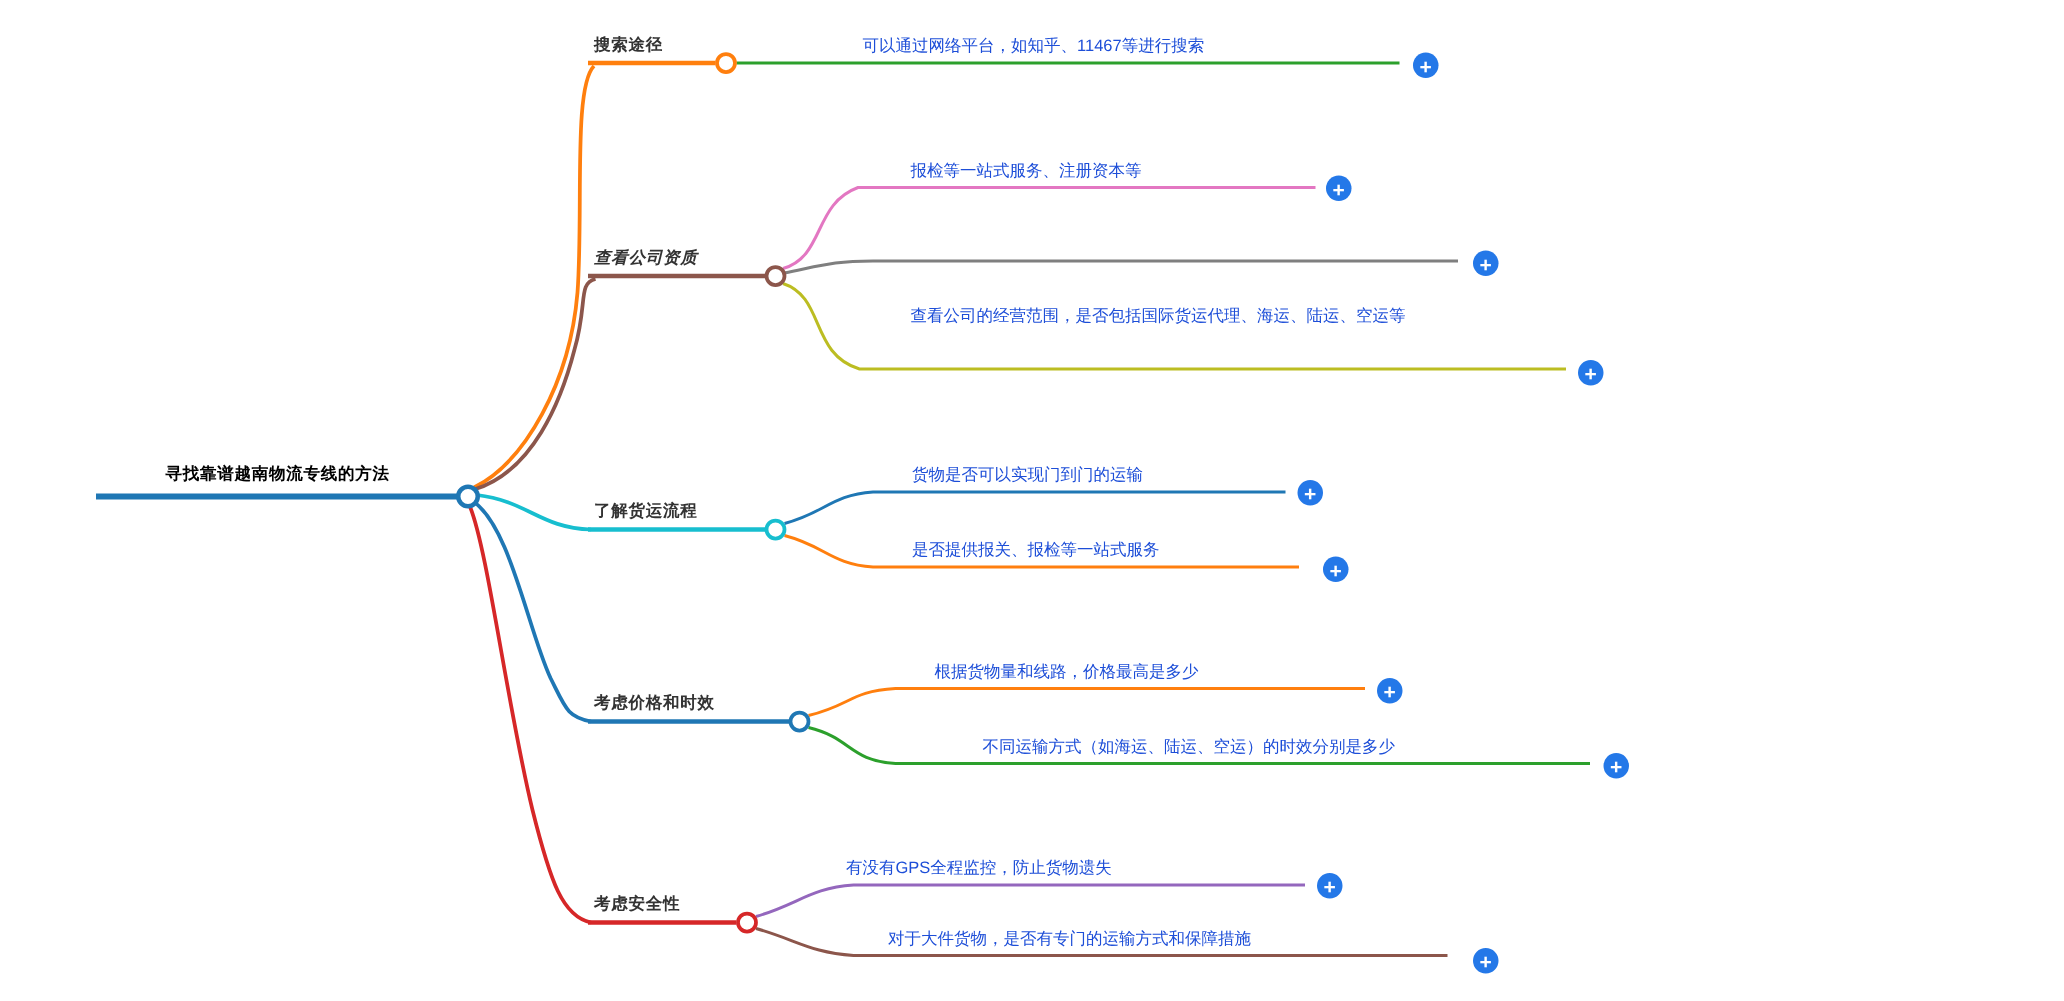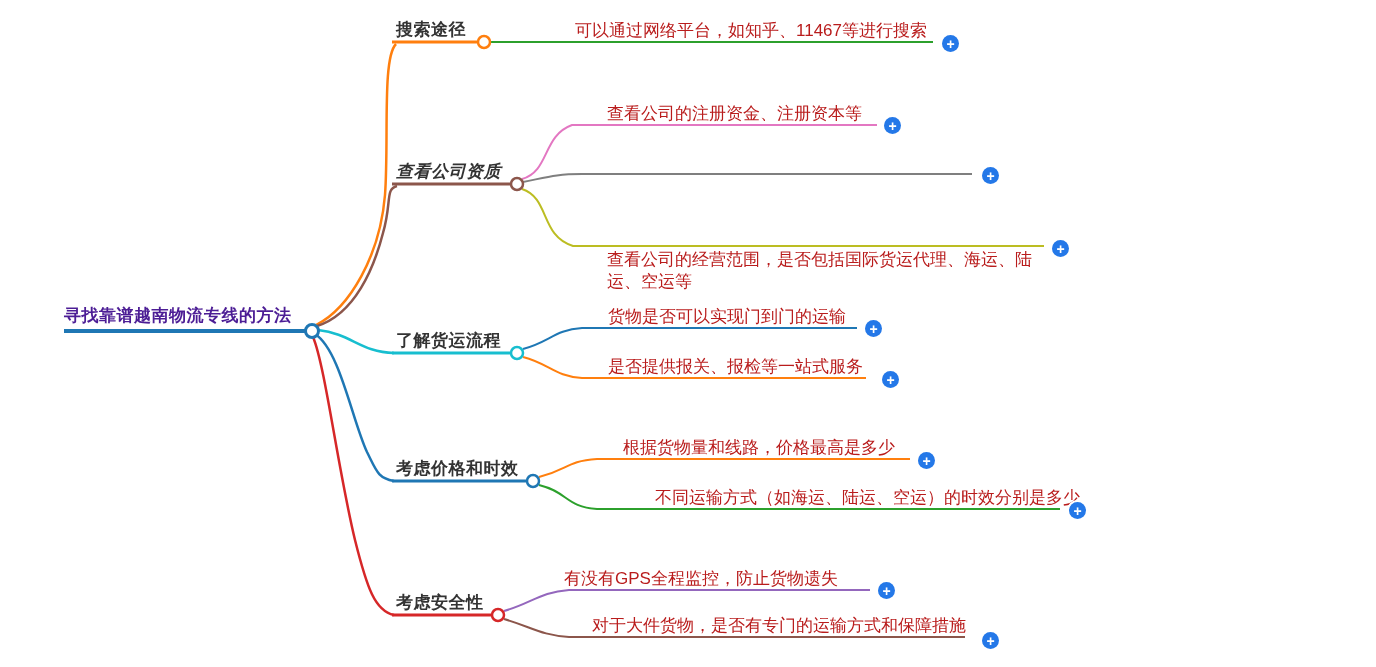--- a/index.html
+++ b/index.html
@@ -7,42 +7,42 @@
     position:relative;
     width:1376px;height:667px;
     background:#ffffff;
     overflow:hidden;
     font-family:"Liberation Sans","DejaVu Sans",sans-serif;
   }
   #wires{position:absolute;left:0;top:0;width:1376px;height:667px;}
   .node-label{
     position:absolute;
     white-space:nowrap;
-    font-size:17px;
+    font-size:11px;
     line-height:20px;
     color:#666666;
   }
   .root-label{
     font-weight:bold;
-    color:#4c1d95;
+    color:#000000;
     letter-spacing:0.5px;
     width:242px;
+    text-align:center;
     white-space:nowrap;
   }
   .branch-label{
     font-weight:bold;
     color:#333333;
     letter-spacing:0.5px;
   }
-  .leaf-label{color:#b91c1c;}
+  .leaf-label{color:#1d4ed8;}
   .leaf-label.wrap{
     white-space:normal;
     width:438px;
     line-height:21.5px;
-    margin-top:48px;
   }
   .add-btn{
     position:absolute;
     width:17px;height:17px;
     border-radius:50%;
     background:#2478e8;
     color:#ffffff;
     display:flex;align-items:center;justify-content:center;
     font-size:14px;font-weight:bold;line-height:1;
     cursor:pointer;
@@ -97,21 +97,21 @@
   <div class="node-label root-label" style="left:64px;top:306px;">寻找靠谱越南物流专线的方法</div>
 
   <div class="node-label branch-label" style="left:396px;top:20px;">搜索途径</div>
   <div class="node-label branch-label" style="left:396px;top:162px;font-style:italic;">查看公司资质</div>
   <div class="node-label branch-label" style="left:396px;top:331px;">了解货运流程</div>
   <div class="node-label branch-label" style="left:396px;top:459px;font-family:Liberation Serif, serif;">考虑价格和时效</div>
   <div class="node-label branch-label" style="left:396px;top:593px;">考虑安全性</div>
 
   <div class="node-label leaf-label" style="left:575px;top:21px;">可以通过网络平台，如知乎、11467等进行搜索</div>
 
-  <div class="node-label leaf-label" style="left:607px;top:104px;">查看公司的注册资金、注册资本等</div>
+  <div class="node-label leaf-label" style="left:607px;top:104px;">报检等一站式服务、注册资本等</div>
   <div class="node-label leaf-label wrap" style="left:607px;top:201px;">查看公司的经营范围，是否包括国际货运代理、海运、陆运、空运等</div>
 
   <div class="node-label leaf-label" style="left:608px;top:307px;">货物是否可以实现门到门的运输</div>
   <div class="node-label leaf-label" style="left:623px;top:438px;">根据货物量和线路，价格最高是多少</div>
 
   <div class="node-label leaf-label" style="left:608px;top:357px;">是否提供报关、报检等一站式服务</div>
   <div class="node-label leaf-label" style="left:623px;top:488px;margin-left:32px;">不同运输方式（如海运、陆运、空运）的时效分别是多少</div>
 
   <div class="node-label leaf-label" style="left:564px;top:569px;">有没有GPS全程监控，防止货物遗失</div>
   <div class="node-label leaf-label" style="left:592px;top:616px;">对于大件货物，是否有专门的运输方式和保障措施</div>

